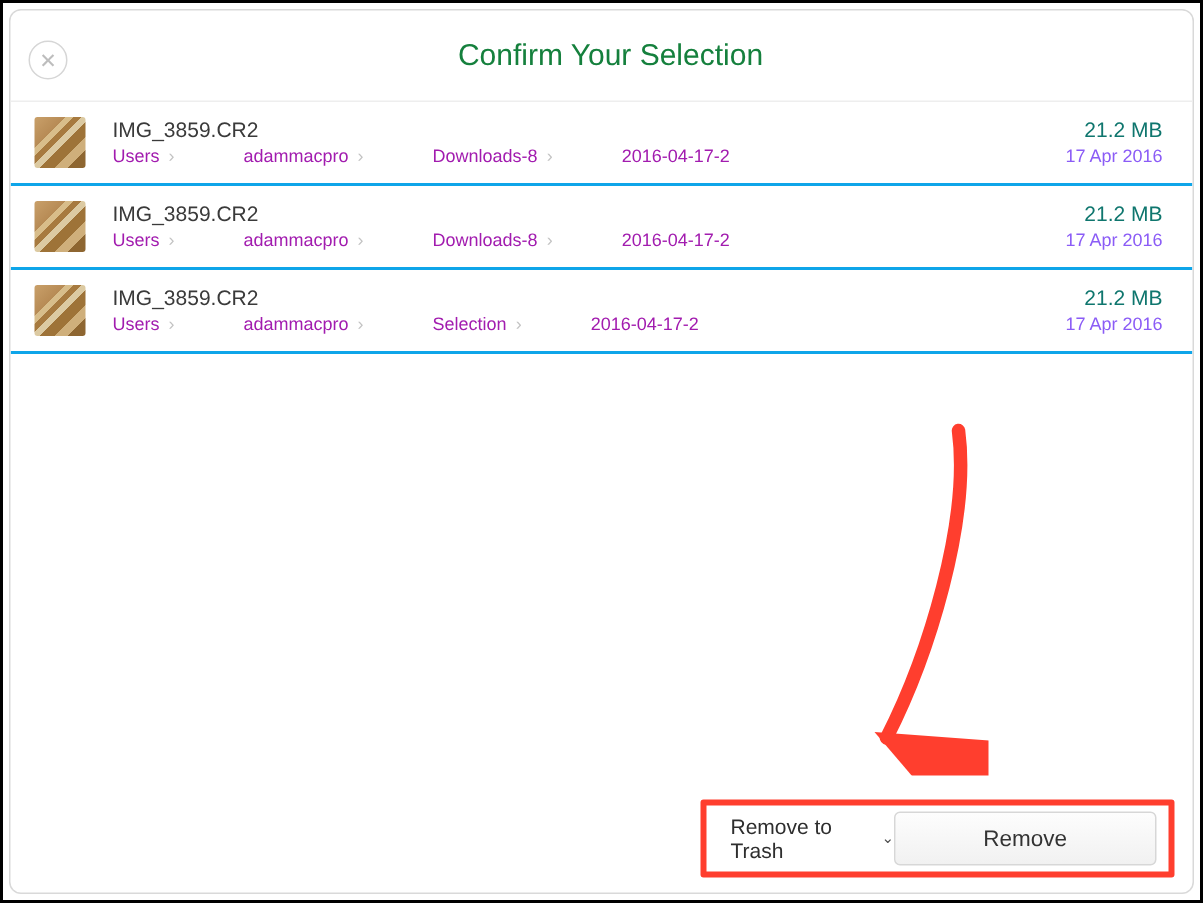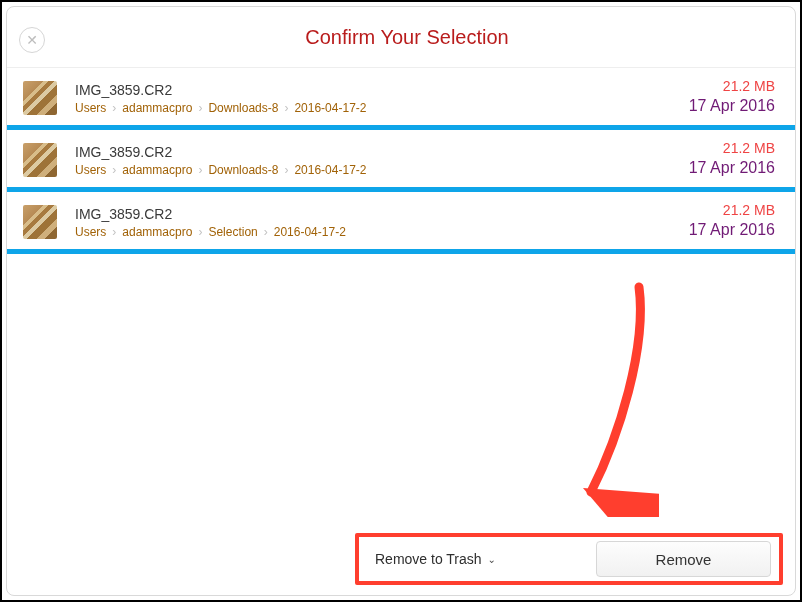--- a/index.html
+++ b/index.html
@@ -1,32 +1,32 @@
 <!DOCTYPE html>
 <html><head>
 <meta charset="utf-8">
 <style>
   html,body{margin:0;padding:0;font-family:-apple-system,"Helvetica Neue",Helvetica,Arial,sans-serif;background:#fff;}
   .stage{width:802px;height:602px;position:relative;box-sizing:border-box;border:2px solid #000;}
   .window{position:absolute;inset:4px;border:1px solid #d9d9d9;border-radius:8px;background:#fff;display:flex;flex-direction:column;overflow:hidden;}
   .titlebar{height:60px;position:relative;display:flex;align-items:center;justify-content:center;border-bottom:1px solid #eee;}
-  .title{font-size:20px;font-weight:300;color:#b91c1c;margin-left:12px;}
+  .title{font-size:20px;font-weight:300;color:#15803d;margin-left:12px;}
   .close-btn{position:absolute;left:12px;top:20px;width:24px;height:24px;border:1px solid #d6d6d6;border-radius:50%;display:flex;align-items:center;justify-content:center;color:#bdbdbd;font-size:14px;cursor:pointer;background:#fff;}
   .list{flex:1;overflow:auto;}
-  .row{display:flex;align-items:flex-end;padding:10px 20px 10px 16px;border-bottom:5px solid #0ea5e9;}
+  .row{display:flex;align-items:flex-start;padding:10px 20px 10px 16px;border-bottom:2px solid #0ea5e9;}
   .thumb{width:34px;height:34px;margin-right:18px;border-radius:2px;background:linear-gradient(135deg,#c9a06a 0%,#b78b55 30%,#d8bd8a 30%,#d8bd8a 38%,#a77a3f 38%,#a77a3f 46%,#dccaa2 46%,#dccaa2 55%,#9e7338 55%,#9e7338 70%,#cfaf7b 70%,#cfaf7b 82%,#8e6631 82%);}
   .meta{flex:1;min-width:0;}
   .fname{font-size:14px;color:#3a3a3a;font-weight:400;margin-bottom:3px;}
-  .crumbs{font-size:12px;color:#a16207;display:flex;align-items:center;flex-wrap:wrap;}
+  .crumbs{font-size:12px;color:#a21caf;display:flex;align-items:center;flex-wrap:wrap;gap:40px;}
   .crumbs .seg:not(:last-child)::after{content:"›";color:#c3c3c3;margin:0 6px;}
   .rmeta{text-align:right;}
-  .size{font-size:14px;color:#ef4444;margin-bottom:3px;}
-  .date{font-size:16px;color:#701a75;margin-left:12px;}
+  .size{font-size:14px;color:#0f766e;margin-bottom:3px;}
+  .date{font-size:12px;color:#8b5cf6;margin-left:12px;}
   .footer{height:70px;position:relative;}
-  .footer-box{position:absolute;right:12px;bottom:10px;width:428px;height:52px;border:4px solid #ff3e2e;border-radius:2px;display:flex;align-items:center;padding:0 8px 0 16px;box-sizing:border-box;}
+  .footer-box{position:absolute;right:12px;bottom:10px;width:316px;height:52px;border:4px solid #ff3e2e;border-radius:2px;display:flex;align-items:center;padding:0 8px 0 16px;box-sizing:border-box;}
   .dropdown{flex:1;font-size:14px;color:#2e2e2e;display:flex;align-items:center;cursor:pointer;}
   .dropdown .chev{margin-left:6px;font-size:10px;color:#4a4a4a;}
   .remove-btn{width:175px;height:36px;border:1px solid #d7d7d7;border-radius:4px;background:linear-gradient(#fdfdfd,#f1f1f1);font-size:15px;color:#333;cursor:pointer;}
   .arrow{position:absolute;left:562px;top:270px;pointer-events:none;}
 </style>
 </head>
 <body>
 
 <div class="stage">
   <div class="window">

